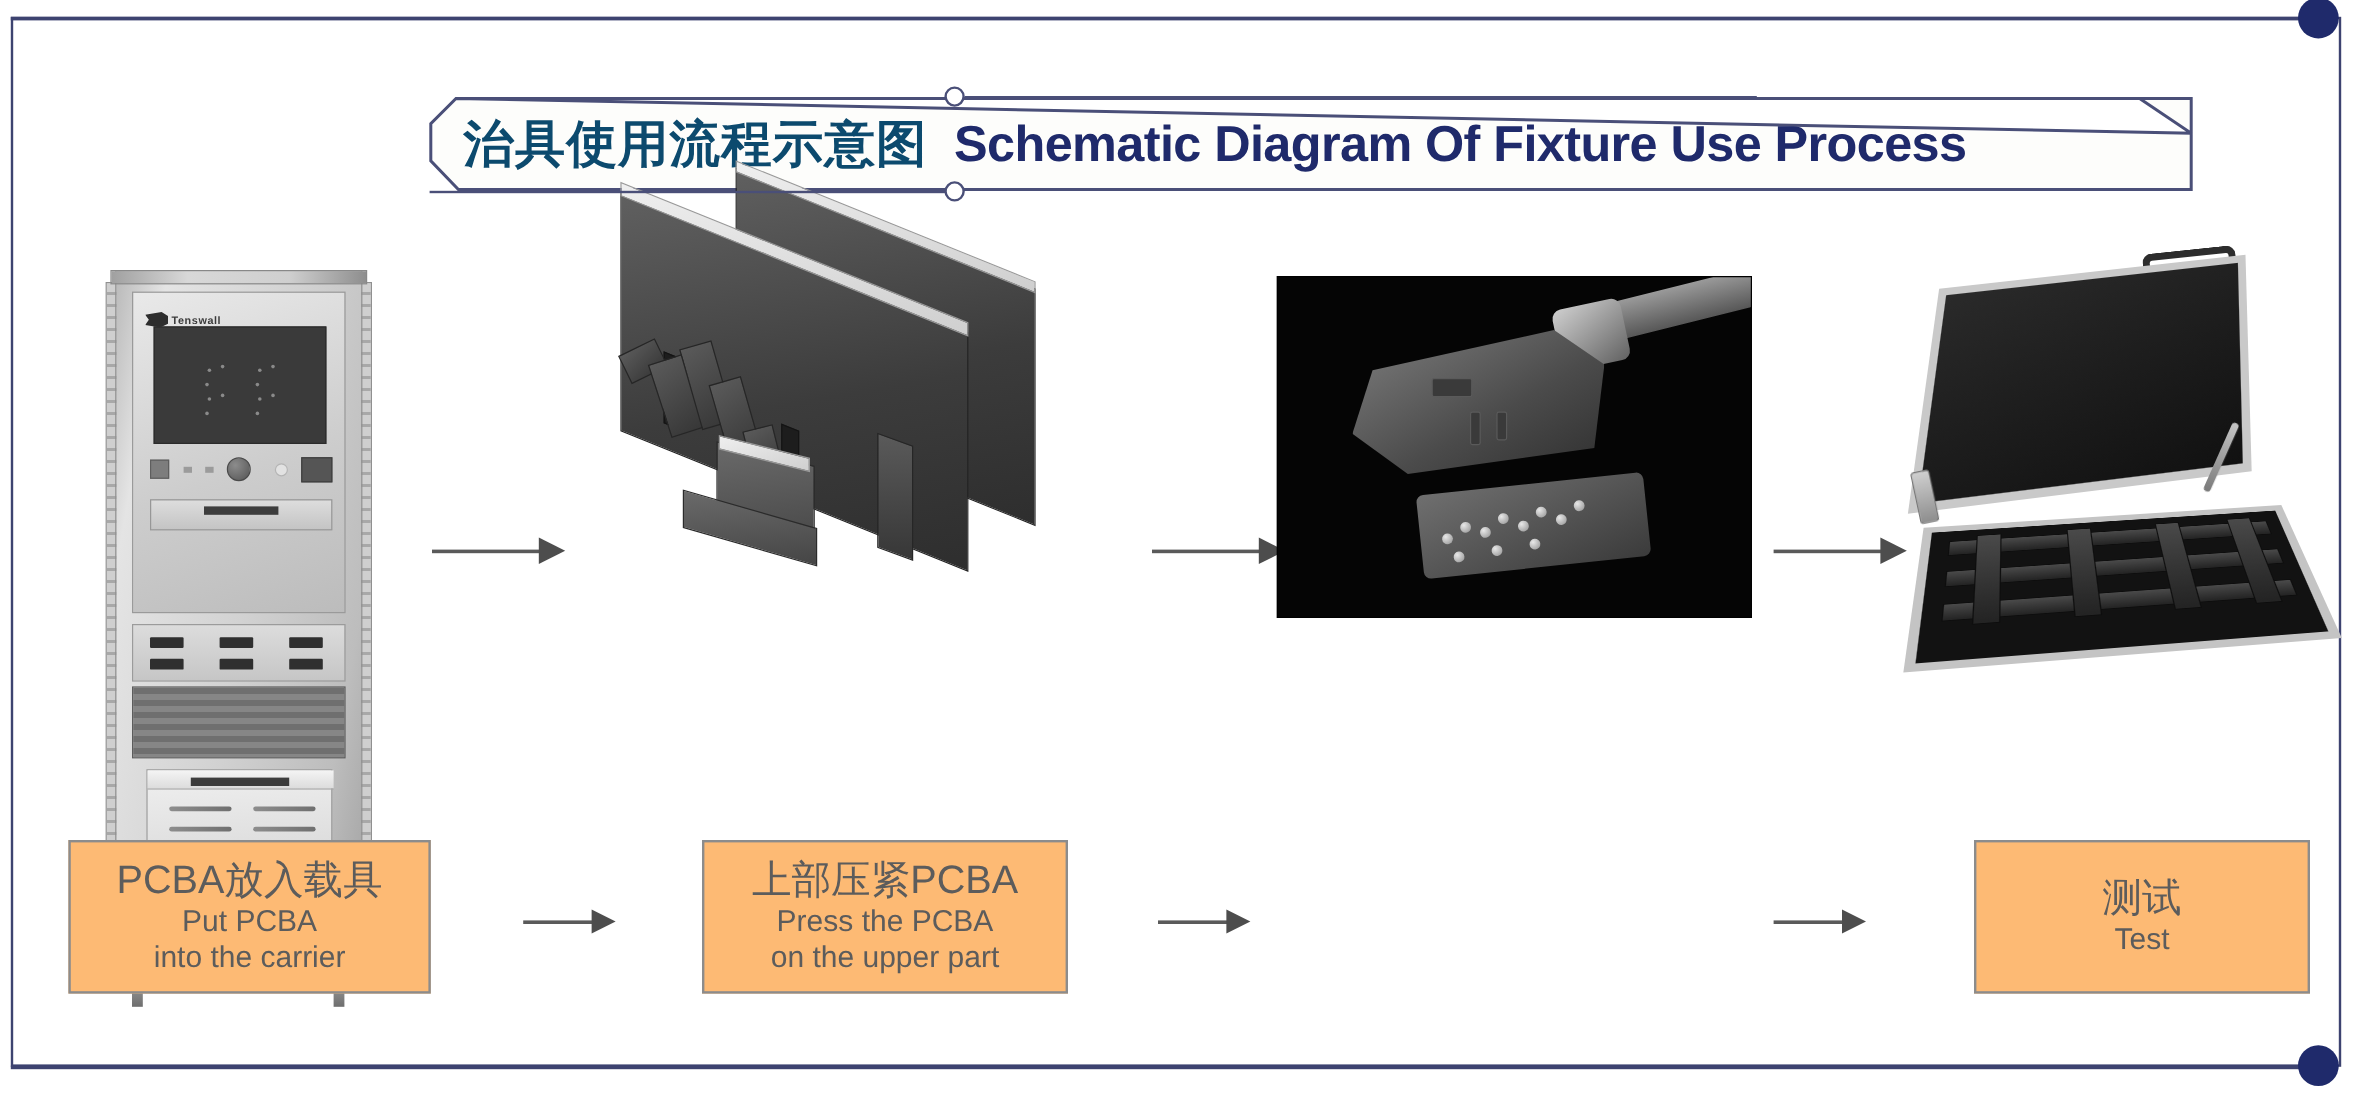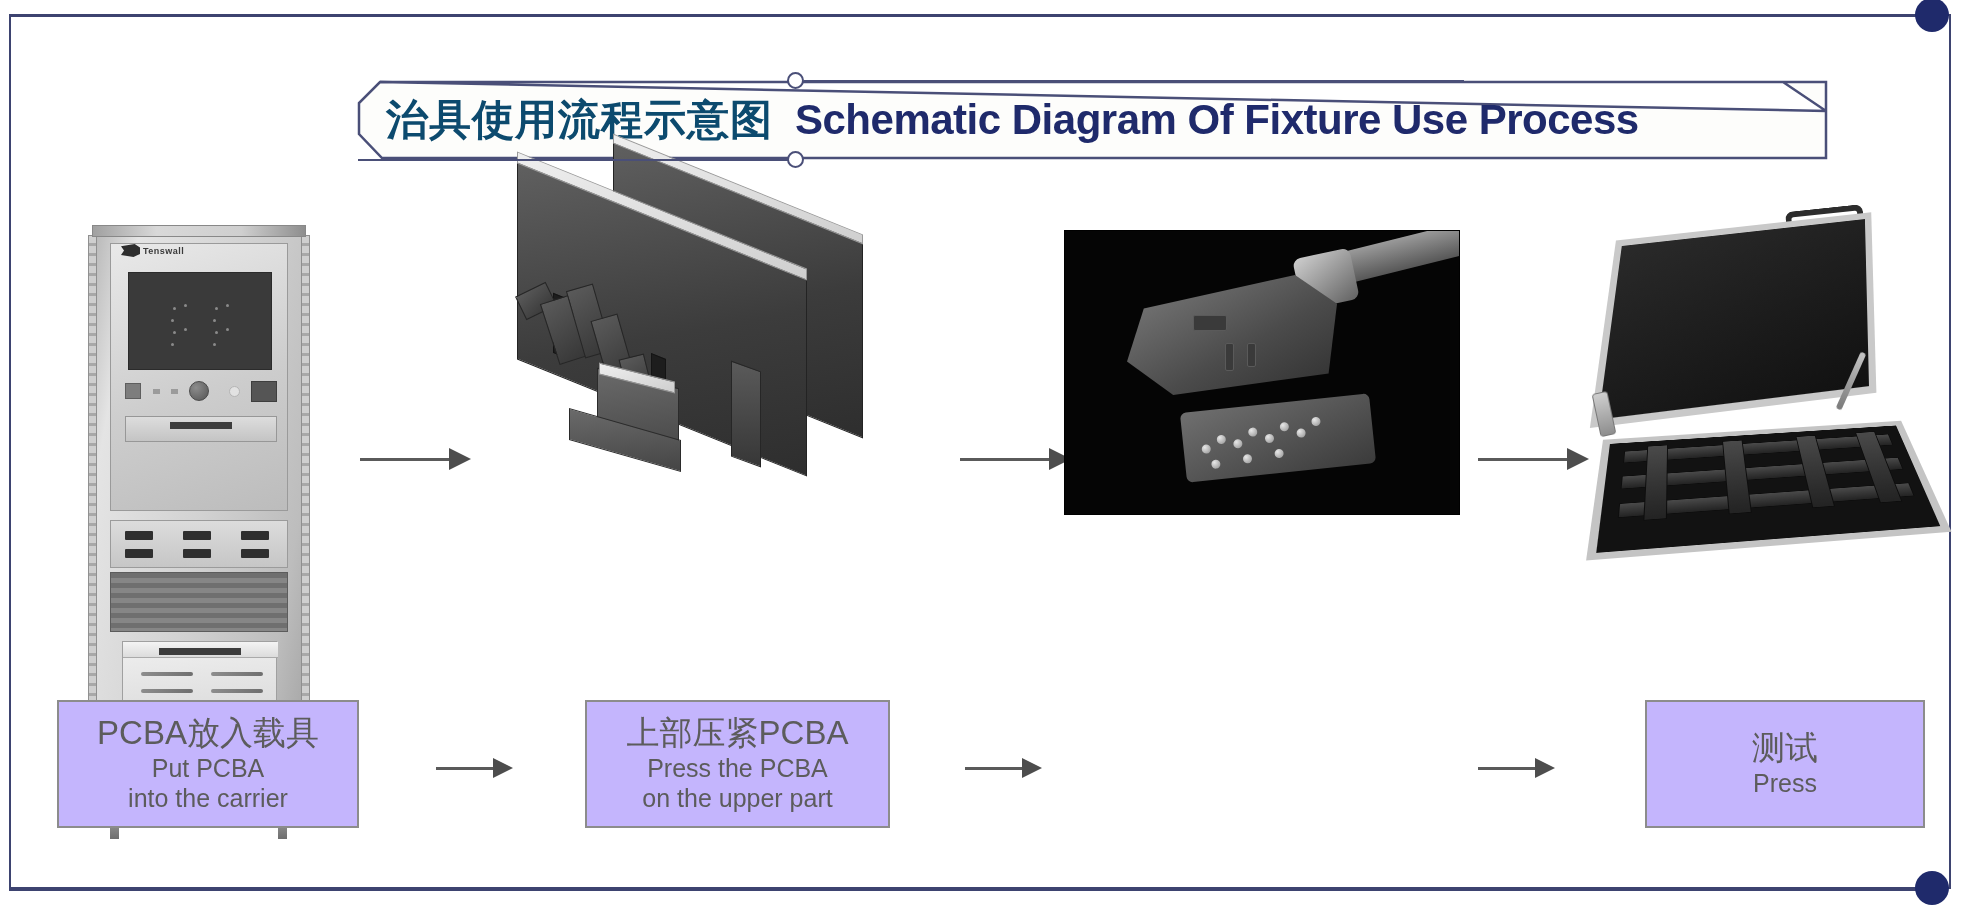--- a/index.html
+++ b/index.html
@@ -127,21 +127,21 @@
   }
   .rack-rail.l { left: 0; }
   .rack-rail.r { left: 211px; }
   .rack-panel {
     position: absolute; left: 22px; top: 18px;
     width: 178px; height: 268px;
     background: linear-gradient(160deg,#e9e9e9,#cdcdcd 55%,#bcbcbc);
     border: 1px solid #9a9a9a;
   }
   .rack-logo {
-    position: absolute; left: 10px; top: 0;
+    position: absolute; left: 10px; top: 16px;
     display: flex; align-items: center; gap: 3px;
   }
   .rack-logo .mark {
     width: 19px; height: 13px;
     background: #2d2d2d;
     clip-path: polygon(0 18%,72% 0,100% 26%,100% 76%,66% 100%,0 84%,16% 50%);
   }
   .rack-logo .word {
     font-size: 9px; font-weight: bold; color: #3a3a3a;
     letter-spacing: 0.5px;
@@ -399,21 +399,21 @@
   
   #process-row {
     position: absolute;
     left: 0; top: 700px;
     width: 1977px; height: 150px;
   }
   .pbox {
     position: absolute;
     top: 0;
     height: 128px;
-    background: #c4b5fd;
+    background: #fdba74;
     border: 2px solid #8c8c8c;
     display: flex;
     flex-direction: column;
     align-items: center;
     justify-content: center;
     padding: 4px 8px;
   }
   .pbox .cn {
     font-size: 33px;
     color: #5c5c5c;
@@ -638,18 +638,18 @@
     </div>
 
 
     <div class="arrow small" style="left:1478px;top:58px">
       <span class="shaft"></span>
         <span class="head"></span>
     </div>
 
     <div class="pbox" style="left:1645px;width:280px">
       <span class="cn">测试</span>
-      <span class="en">Press</span>
+      <span class="en">Test</span>
     </div>
 
   </div>
 
 </div>
 
 </body></html>

